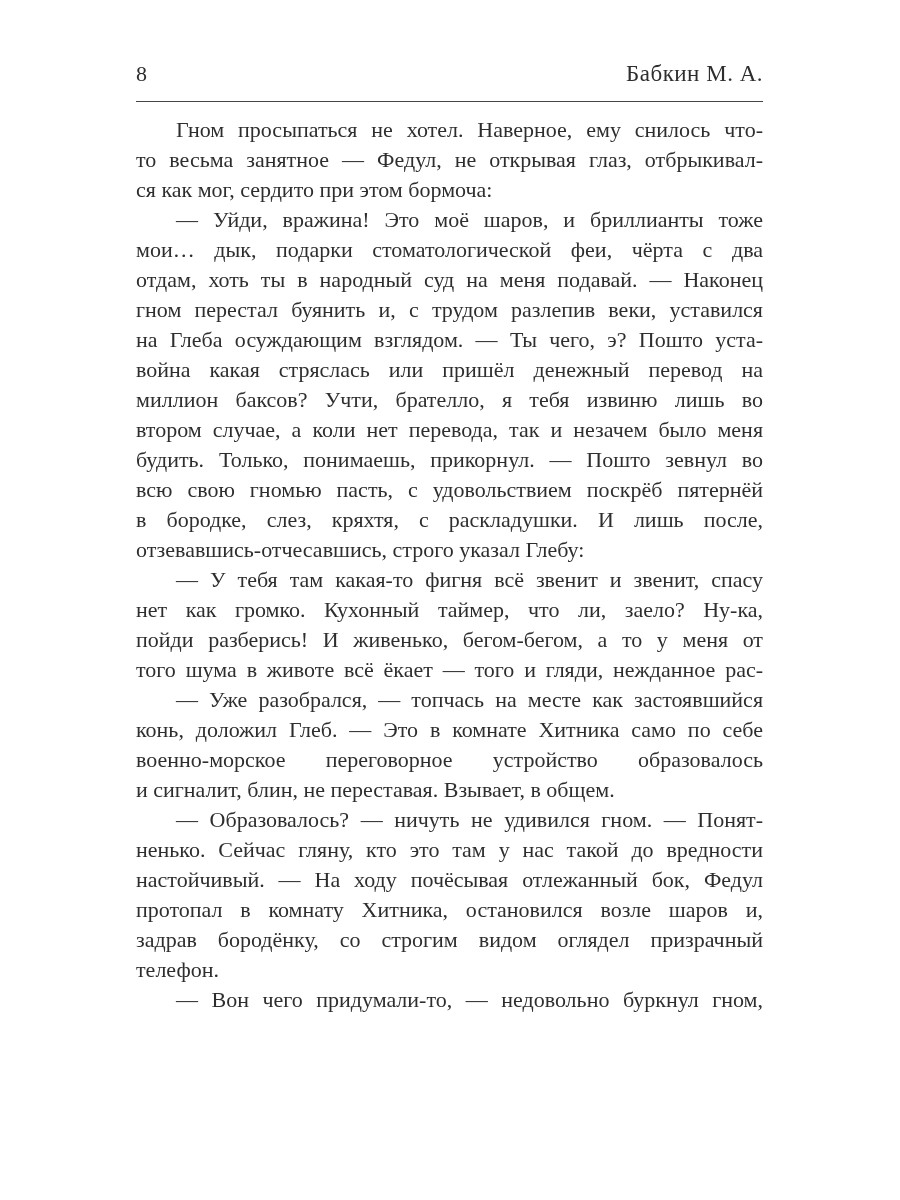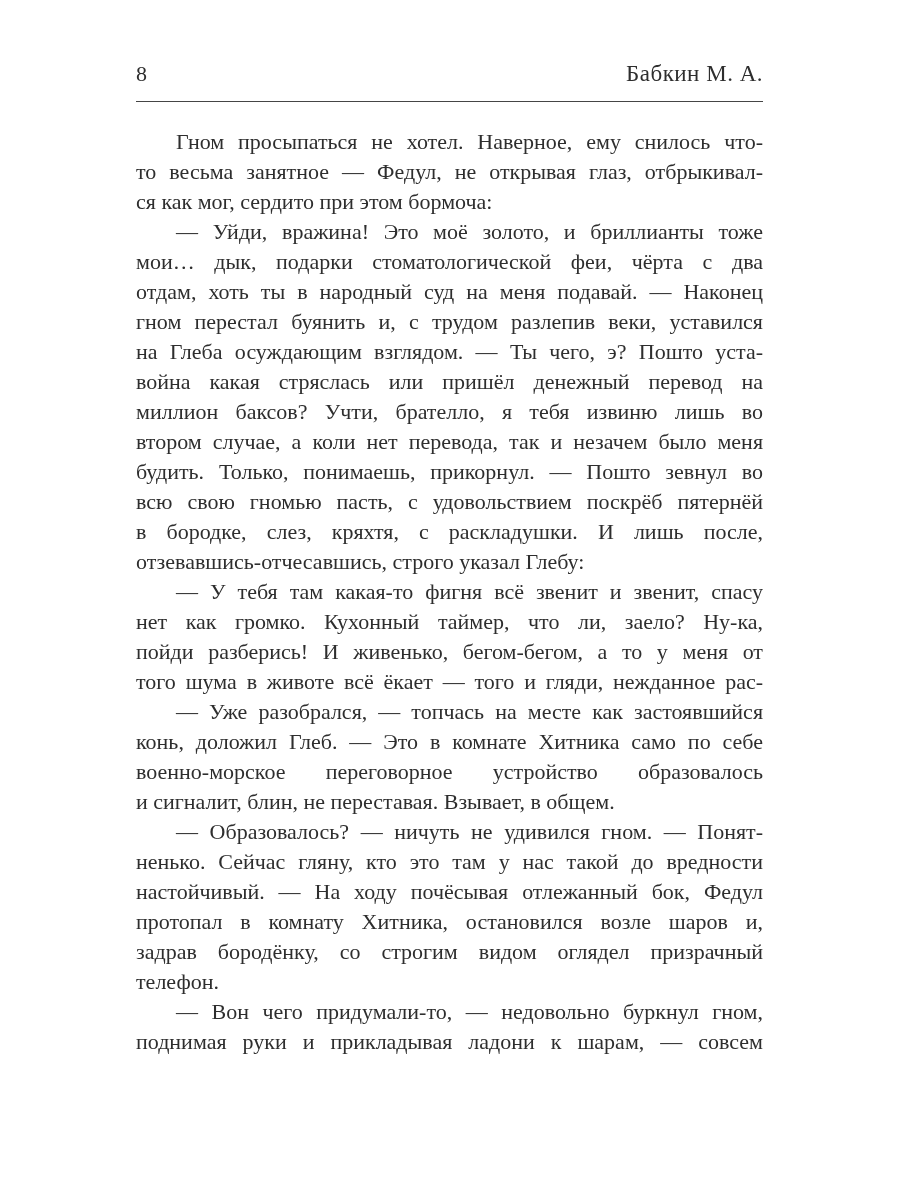--- a/index.html
+++ b/index.html
@@ -23,21 +23,21 @@
     line-height: 28px;
   }
   .page-number { font-size: 22px; }
   .running-title { font-size: 23px; letter-spacing: 0.5px; }
   .rule {
     border: none;
     border-top: 1.6px solid #454545;
     margin: 13px 0 0 0;
   }
   .text-body {
-    margin-top: 25px;
+    margin-top: 13px;
     font-size: 22px;
     line-height: 30px;
   }
   .line {
     height: 30px;
     overflow: hidden;
     text-align: justify;
     text-align-last: justify;
   }
   .line.first { text-indent: 40px; }
@@ -52,21 +52,21 @@
     <span class="running-title">Бабкин М. А.</span>
   </div>
   <hr class="rule" style="border-top-color: rgb(69, 69, 69);">
   <div class="text-body">
       <div class="para">
         <div class="line first">Гном просыпаться не хотел. Наверное, ему снилось что-</div>
         <div class="line">то весьма занятное — Федул, не открывая глаз, отбрыкивал-</div>
         <div class="line last">ся как мог, сердито при этом бормоча:</div>
       </div>
       <div class="para">
-        <div class="line first">— Уйди, вражина! Это моё золото, и бриллианты тоже</div>
+        <div class="line first">— Уйди, вражина! Это моё шаров, и бриллианты тоже</div>
         <div class="line">мои… дык, подарки стоматологической феи, чёрта с два</div>
         <div class="line">отдам, хоть ты в народный суд на меня подавай. — Наконец</div>
         <div class="line">гном перестал буянить и, с трудом разлепив веки, уставился</div>
         <div class="line">на Глеба осуждающим взглядом. — Ты чего, э? Пошто уста-</div>
         <div class="line">война какая стряслась или пришёл денежный перевод на</div>
         <div class="line">миллион баксов? Учти, брателло, я тебя извиню лишь во</div>
         <div class="line">втором случае, а коли нет перевода, так и незачем было меня</div>
         <div class="line">будить. Только, понимаешь, прикорнул. — Пошто зевнул во</div>
         <div class="line">всю свою гномью пасть, с удовольствием поскрёб пятернёй</div>
         <div class="line">в бородке, слез, кряхтя, с раскладушки. И лишь после,</div>
@@ -87,16 +87,15 @@
       <div class="para">
         <div class="line first">— Образовалось? — ничуть не удивился гном. — Понят-</div>
         <div class="line">ненько. Сейчас гляну, кто это там у нас такой до вредности</div>
         <div class="line">настойчивый. — На ходу почёсывая отлежанный бок, Федул</div>
         <div class="line">протопал в комнату Хитника, остановился возле шаров и,</div>
         <div class="line">задрав бородёнку, со строгим видом оглядел призрачный</div>
         <div class="line last">телефон.</div>
       </div>
       <div class="para">
         <div class="line first">— Вон чего придумали-то, — недовольно буркнул гном,</div>
-        <div class="line">поднимая руки и прикладывая ладони к шарам, — совсем</div>
       </div>
     </div>
 </div>
 
 </body></html>

